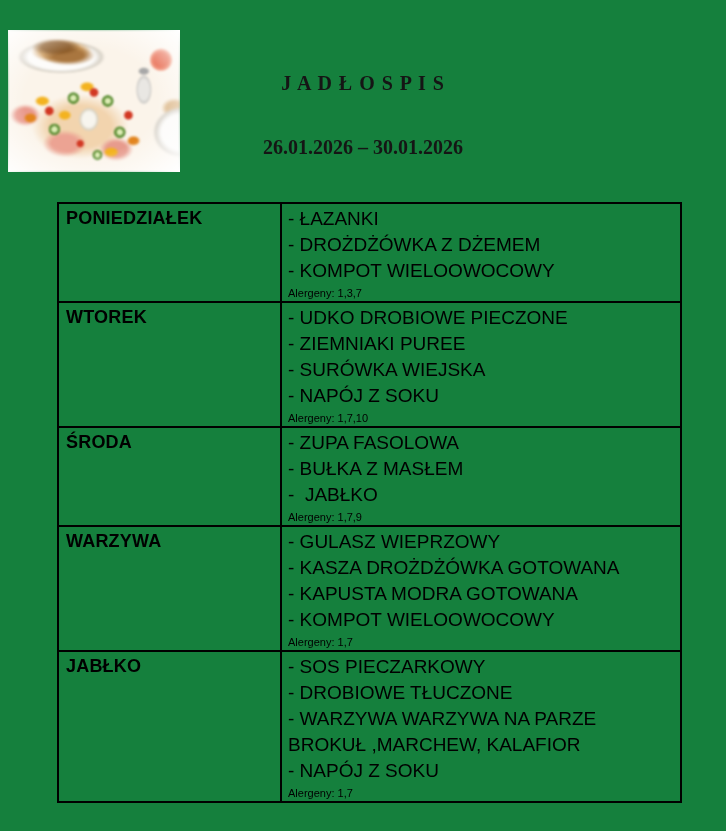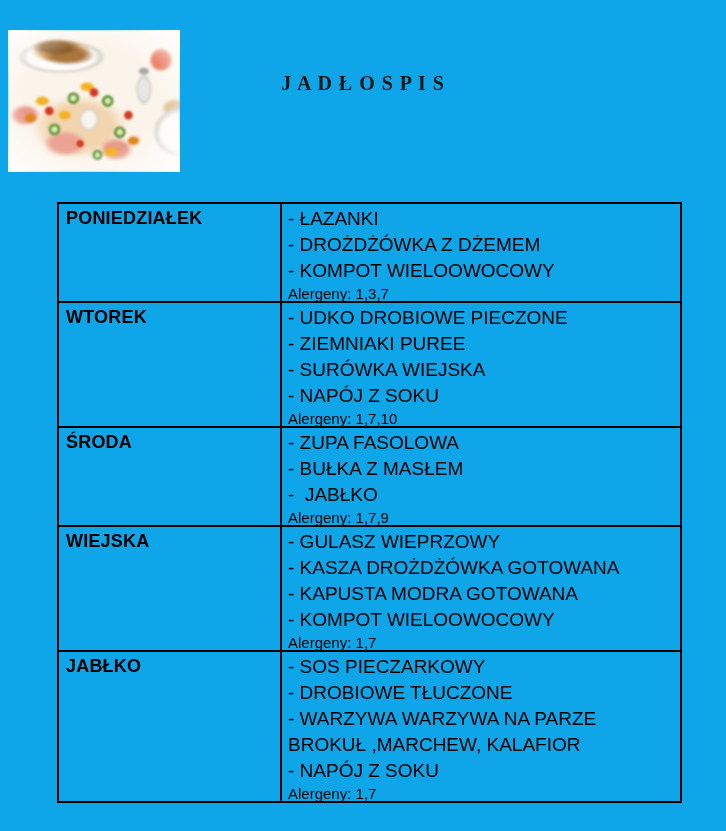--- a/index.html
+++ b/index.html
@@ -1,20 +1,20 @@
 <!DOCTYPE html>
 <html><head>
 <meta charset="utf-8">
 <style>
   html, body { margin: 0; padding: 0; background: #ffffff; }
   .page {
     position: relative;
     width: 726px;
     height: 831px;
-    background: #0ea5e9;
+    background: #15803d;
     font-family: "Liberation Sans", sans-serif;
     color: #000000;
     overflow: hidden;
   }
 
   
   .doc-title {
     position: absolute;
     left: 0; right: 0;
     top: 72px;
@@ -123,41 +123,42 @@
   }
   .meals-cell {
     padding: 2px 4px 0 6px;
   }
   .meal-line {
     font-size: 19px;
     line-height: 26px;
     white-space: pre-wrap;
   }
   .allergen-line {
-    font-size: 15px;
+    font-size: 11px;
     line-height: 15px;
     margin-top: 2px;
   }
   tr.r0 { height: 93px; }
   tr.r1 { height: 102px; }
   tr.r2 { height: 82px; }
   tr.r3 { height: 125px; }
   tr.r4 { height: 143px; }
 </style>
 </head>
 <body>
 
 <div class="page">
 
   <div class="food-photo">
     <div class="photo-paint"></div>
     <div class="photo-vignette"></div>
   </div>
 
   <div class="doc-title">J A D Ł O S P I S</div>
+  <div class="doc-date">26.01.2026 – 30.01.2026</div>
 
   <table class="menu-table">
     <colgroup>
       <col style="width:223px">
       <col style="width:400px">
     </colgroup>
     <tbody>
       <tr class="r0">
         <td class="day-cell">
           <span>PONIEDZIAŁEK</span>
@@ -187,21 +188,21 @@
         </td>
         <td class="meals-cell">
           <div class="meal-line">- ZUPA FASOLOWA</div>
           <div class="meal-line">- BUŁKA Z MASŁEM</div>
           <div class="meal-line">-  JABŁKO</div>
           <div class="allergen-line">Alergeny: 1,7,9</div>
         </td>
       </tr>
       <tr class="r3">
         <td class="day-cell">
-          <span>WIEJSKA</span>
+          <span>WARZYWA</span>
         </td>
         <td class="meals-cell">
           <div class="meal-line">- GULASZ WIEPRZOWY</div>
           <div class="meal-line">- KASZA DROŻDŻÓWKA GOTOWANA</div>
           <div class="meal-line">- KAPUSTA MODRA GOTOWANA</div>
           <div class="meal-line">- KOMPOT WIELOOWOCOWY</div>
           <div class="allergen-line">Alergeny: 1,7</div>
         </td>
       </tr>
       <tr class="r4">

